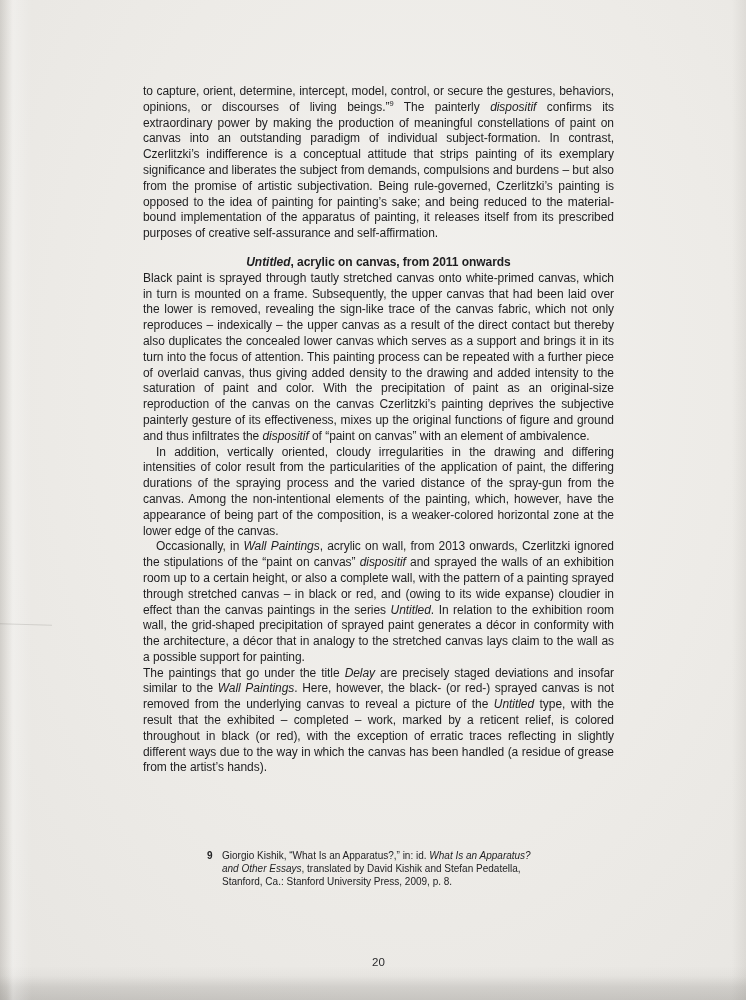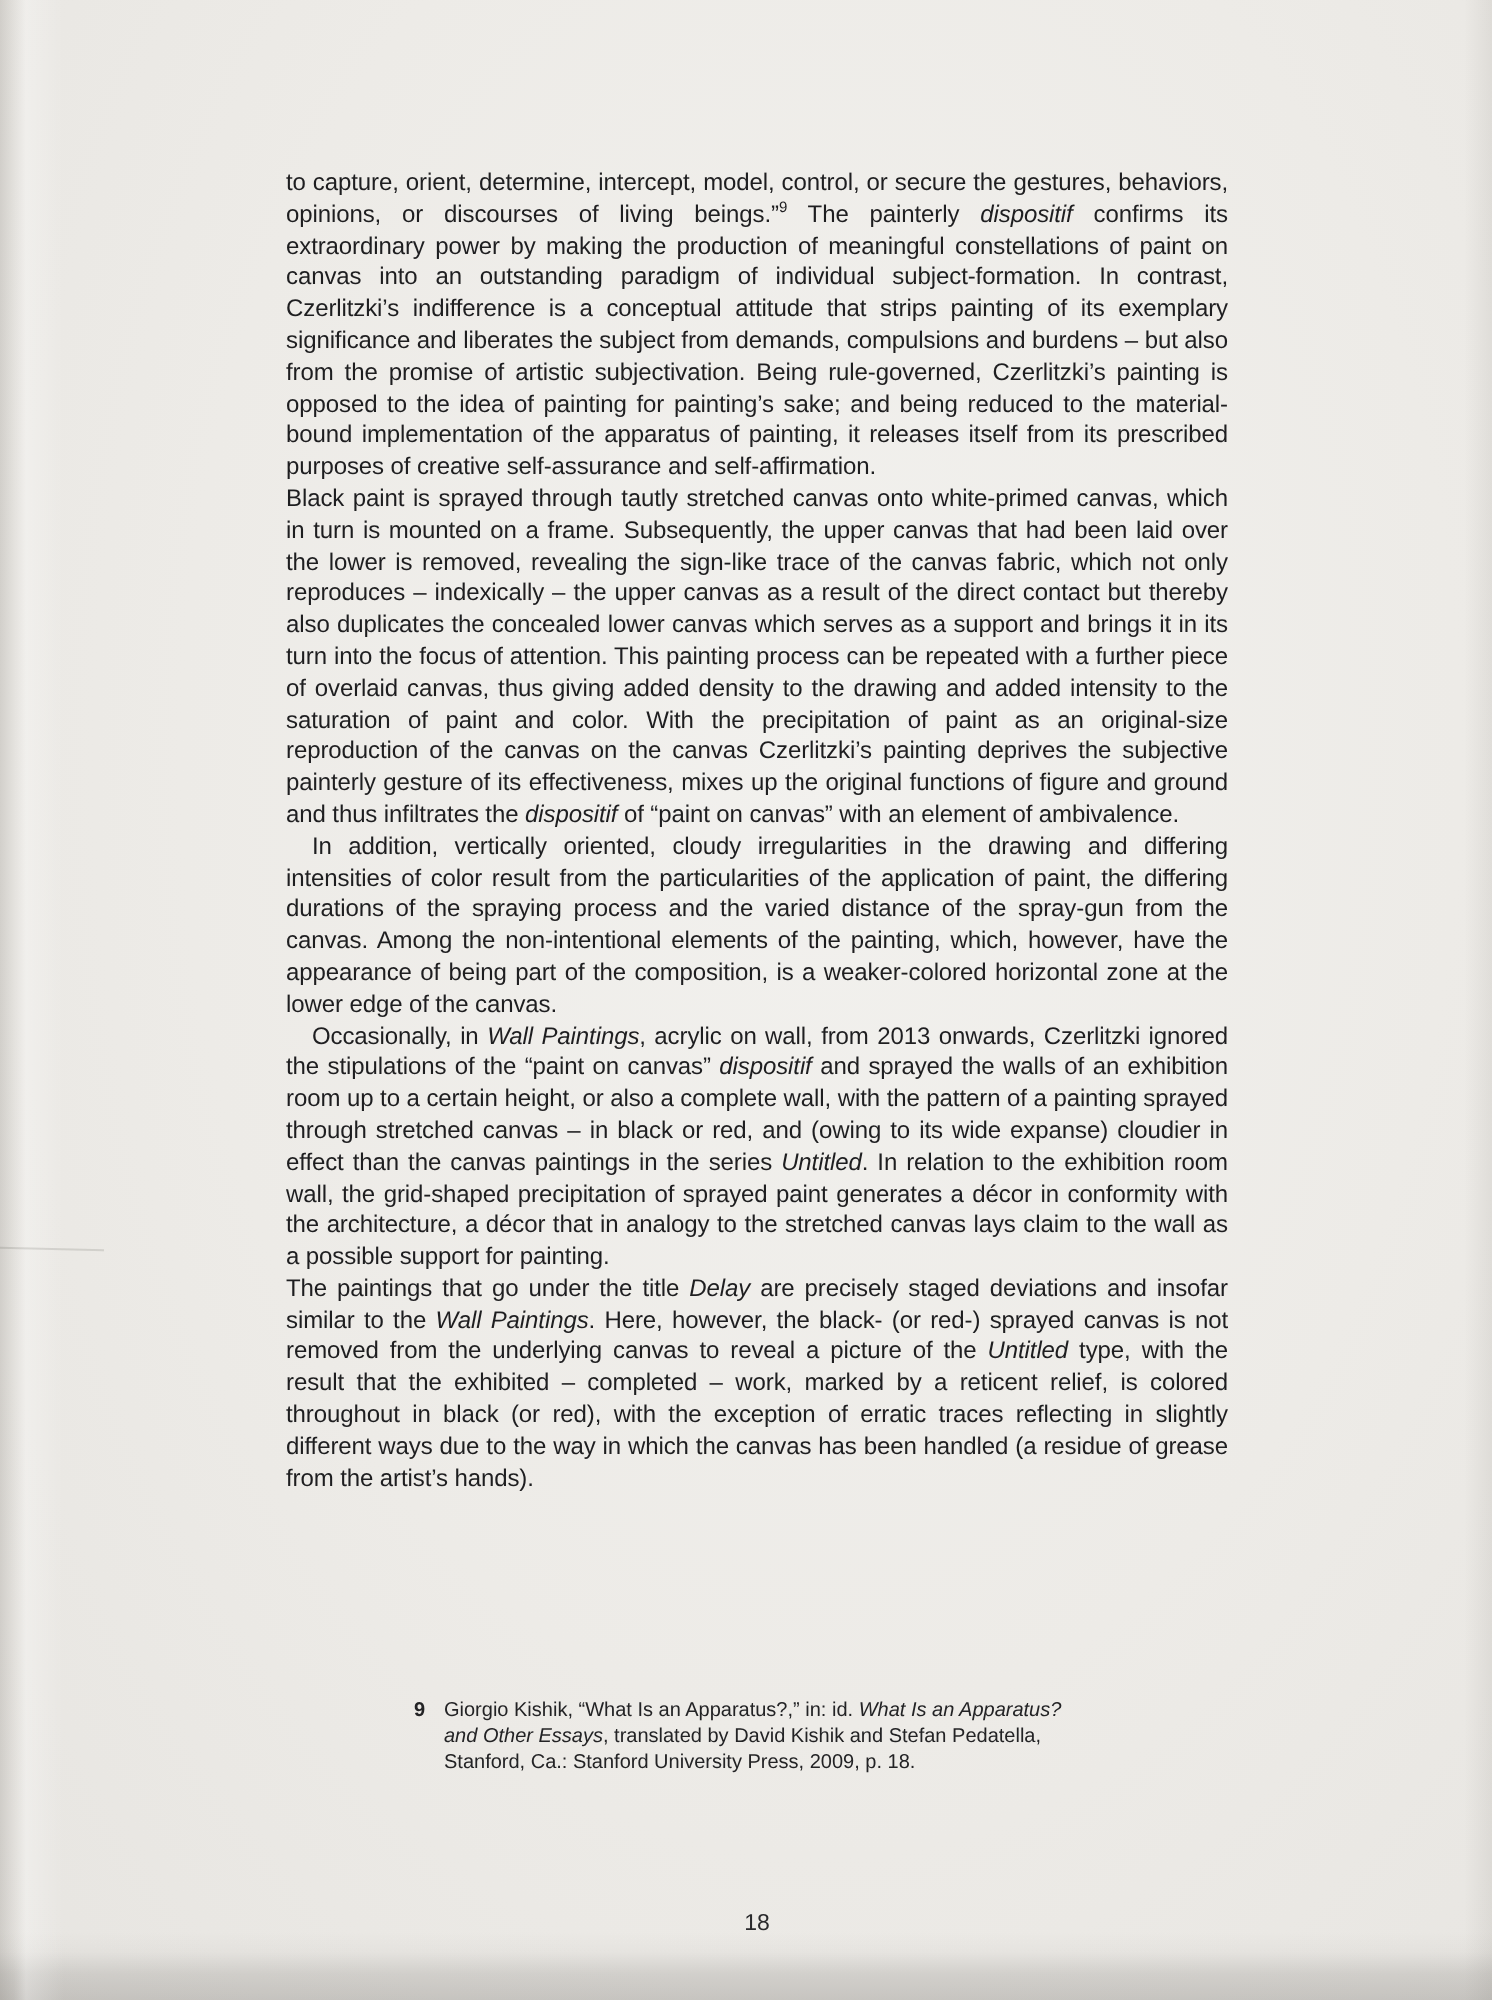--- a/index.html
+++ b/index.html
@@ -75,25 +75,26 @@
   }
 </style>
 </head>
 <body>
 
 <div class="scan">
   <div class="crease"></div>
 
   <div class="column">
     <p class="para"><span>to capture, orient, determine, intercept, model, control, or secure the gestures, behaviors, opinions, or discourses of living beings.”</span><sup>9</sup><span> The painterly </span><span style="font-style: italic;">dispositif</span><span> confirms its extraordinary power by making the production of meaningful constellations of paint on canvas into an outstanding paradigm of individual subject-formation. In contrast, Czerlitzki’s indifference is a conceptual attitude that strips painting of its exemplary significance and liberates the subject from demands, compulsions and burdens – but also from the promise of artistic subjectivation. Being rule-governed, Czerlitzki’s painting is opposed to the idea of painting for painting’s sake; and being reduced to the material-bound implementation of the apparatus of painting, it releases itself from its prescribed purposes of creative self-assurance and self-affirmation.</span></p>
+    <h2 class="heading"><span style="font-style: italic; font-weight: 700;">Untitled</span><span style="font-weight: 700;">, acrylic on canvas, from 2011 onwards</span></h2>
     <p class="para"><span>Black paint is sprayed through tautly stretched canvas onto white-primed canvas, which in turn is mounted on a frame. Subsequently, the upper canvas that had been laid over the lower is removed, revealing the sign-like trace of the canvas fabric, which not only reproduces – indexically – the upper canvas as a result of the direct contact but thereby also duplicates the concealed lower canvas which serves as a support and brings it in its turn into the focus of attention. This painting process can be repeated with a further piece of overlaid canvas, thus giving added density to the drawing and added intensity to the saturation of paint and color. With the precipitation of paint as an original-size reproduction of the canvas on the canvas Czerlitzki’s painting deprives the subjective painterly gesture of its effectiveness, mixes up the original functions of figure and ground and thus infiltrates the </span><span style="font-style: italic;">dispositif</span><span> of “paint on canvas” with an element of ambivalence.</span></p>
     <p class="para indent"><span>In addition, vertically oriented, cloudy irregularities in the drawing and differing intensities of color result from the particularities of the application of paint, the differing durations of the spraying process and the varied distance of the spray-gun from the canvas. Among the non-intentional elements of the painting, which, however, have the appearance of being part of the composition, is a weaker-colored horizontal zone at the lower edge of the canvas.</span></p>
     <p class="para indent"><span>Occasionally, in </span><span style="font-style: italic;">Wall Paintings</span><span>, acrylic on wall, from 2013 onwards, Czerlitzki ignored the stipulations of the “paint on canvas” </span><span style="font-style: italic;">dispositif</span><span> and sprayed the walls of an exhibition room up to a certain height, or also a complete wall, with the pattern of a painting sprayed through stretched canvas – in black or red, and (owing to its wide expanse) cloudier in effect than the canvas paintings in the series </span><span style="font-style: italic;">Untitled</span><span>. In relation to the exhibition room wall, the grid-shaped precipitation of sprayed paint generates a décor in conformity with the architecture, a décor that in analogy to the stretched canvas lays claim to the wall as a possible support for painting.</span></p>
     <p class="para"><span>The paintings that go under the title </span><span style="font-style: italic;">Delay</span><span> are precisely staged deviations and insofar similar to the </span><span style="font-style: italic;">Wall Paintings</span><span>. Here, however, the black- (or red-) sprayed canvas is not removed from the underlying canvas to reveal a picture of the </span><span style="font-style: italic;">Untitled</span><span> type, with the result that the exhibited – completed – work, marked by a reticent relief, is colored throughout in black (or red), with the exception of erratic traces reflecting in slightly different ways due to the way in which the canvas has been handled (a residue of grease from the artist’s hands).</span></p>
   </div>
 
   <div class="footnote">
     <span class="fn-num">9</span>
-    <span class="fn-text"><span>Giorgio Kishik, “What Is an Apparatus?,” in: id. </span><span style="font-style: italic;">What Is an Apparatus? and Other Essays</span><span>, translated by David Kishik and Stefan Pedatella, Stanford, Ca.: Stanford University Press, 2009, p. 18.</span></span>
+    <span class="fn-text"><span>Giorgio Kishik, “What Is an Apparatus?,” in: id. </span><span style="font-style: italic;">What Is an Apparatus? and Other Essays</span><span>, translated by David Kishik and Stefan Pedatella, Stanford, Ca.: Stanford University Press, 2009, p. 8.</span></span>
   </div>
 
-  <div class="pageno">18</div>
+  <div class="pageno">20</div>
 </div>
 
 </body></html>

